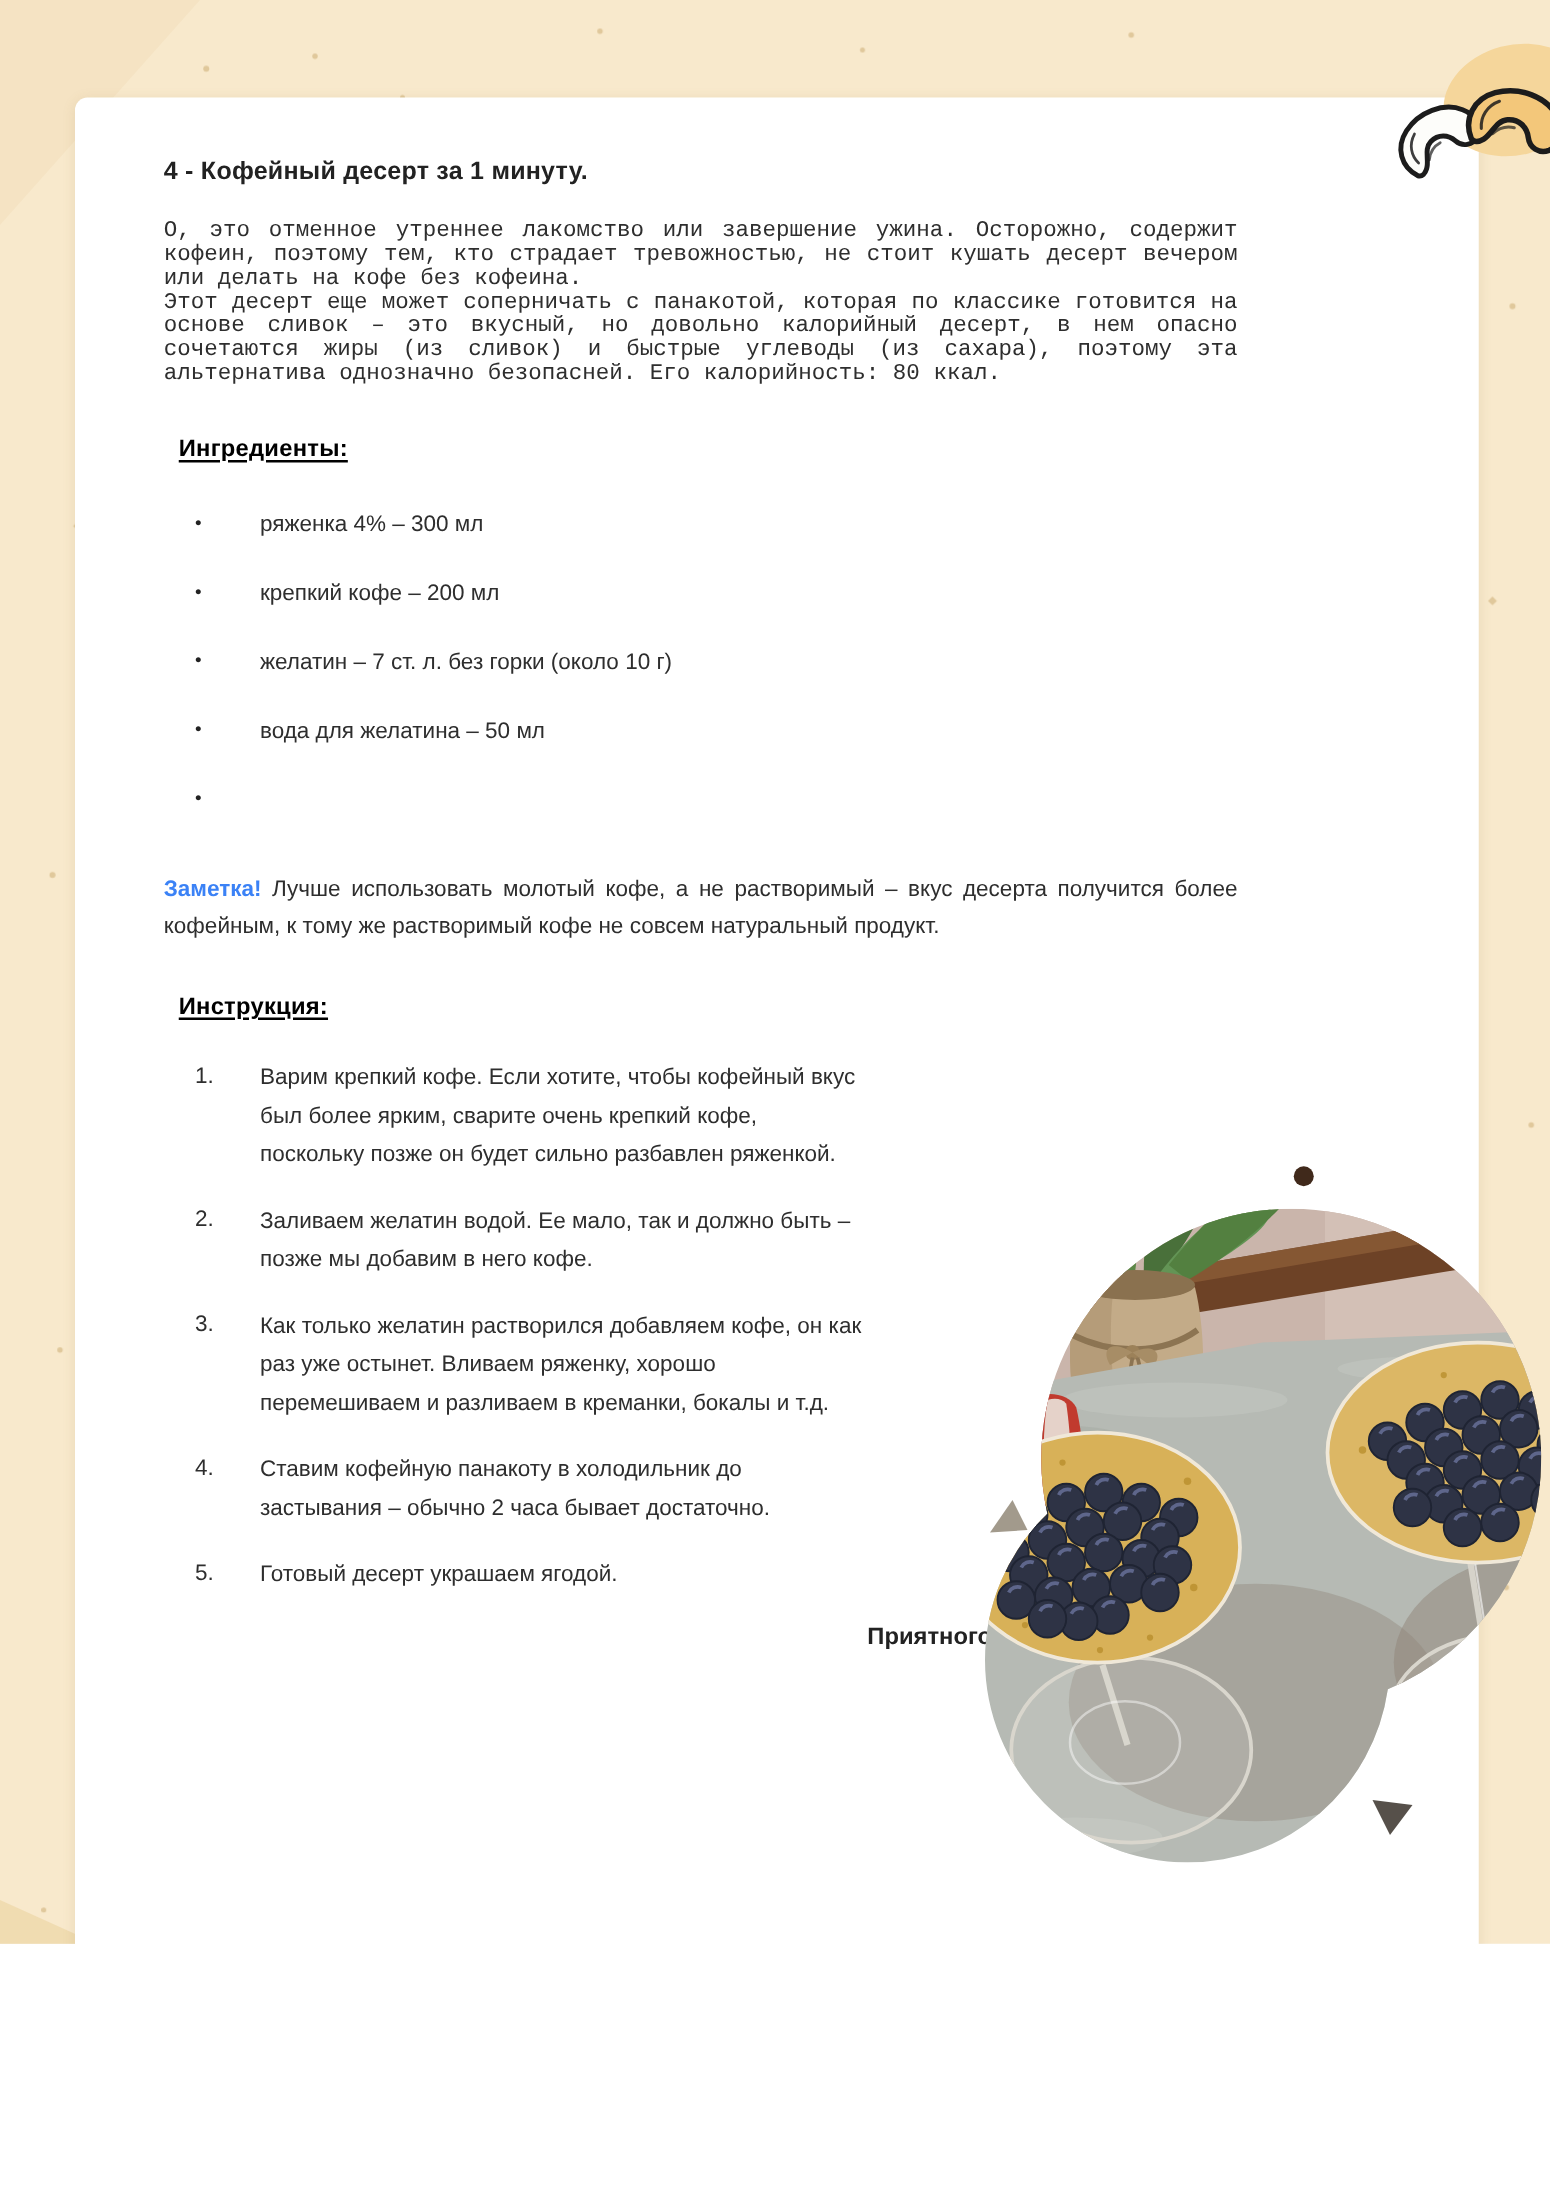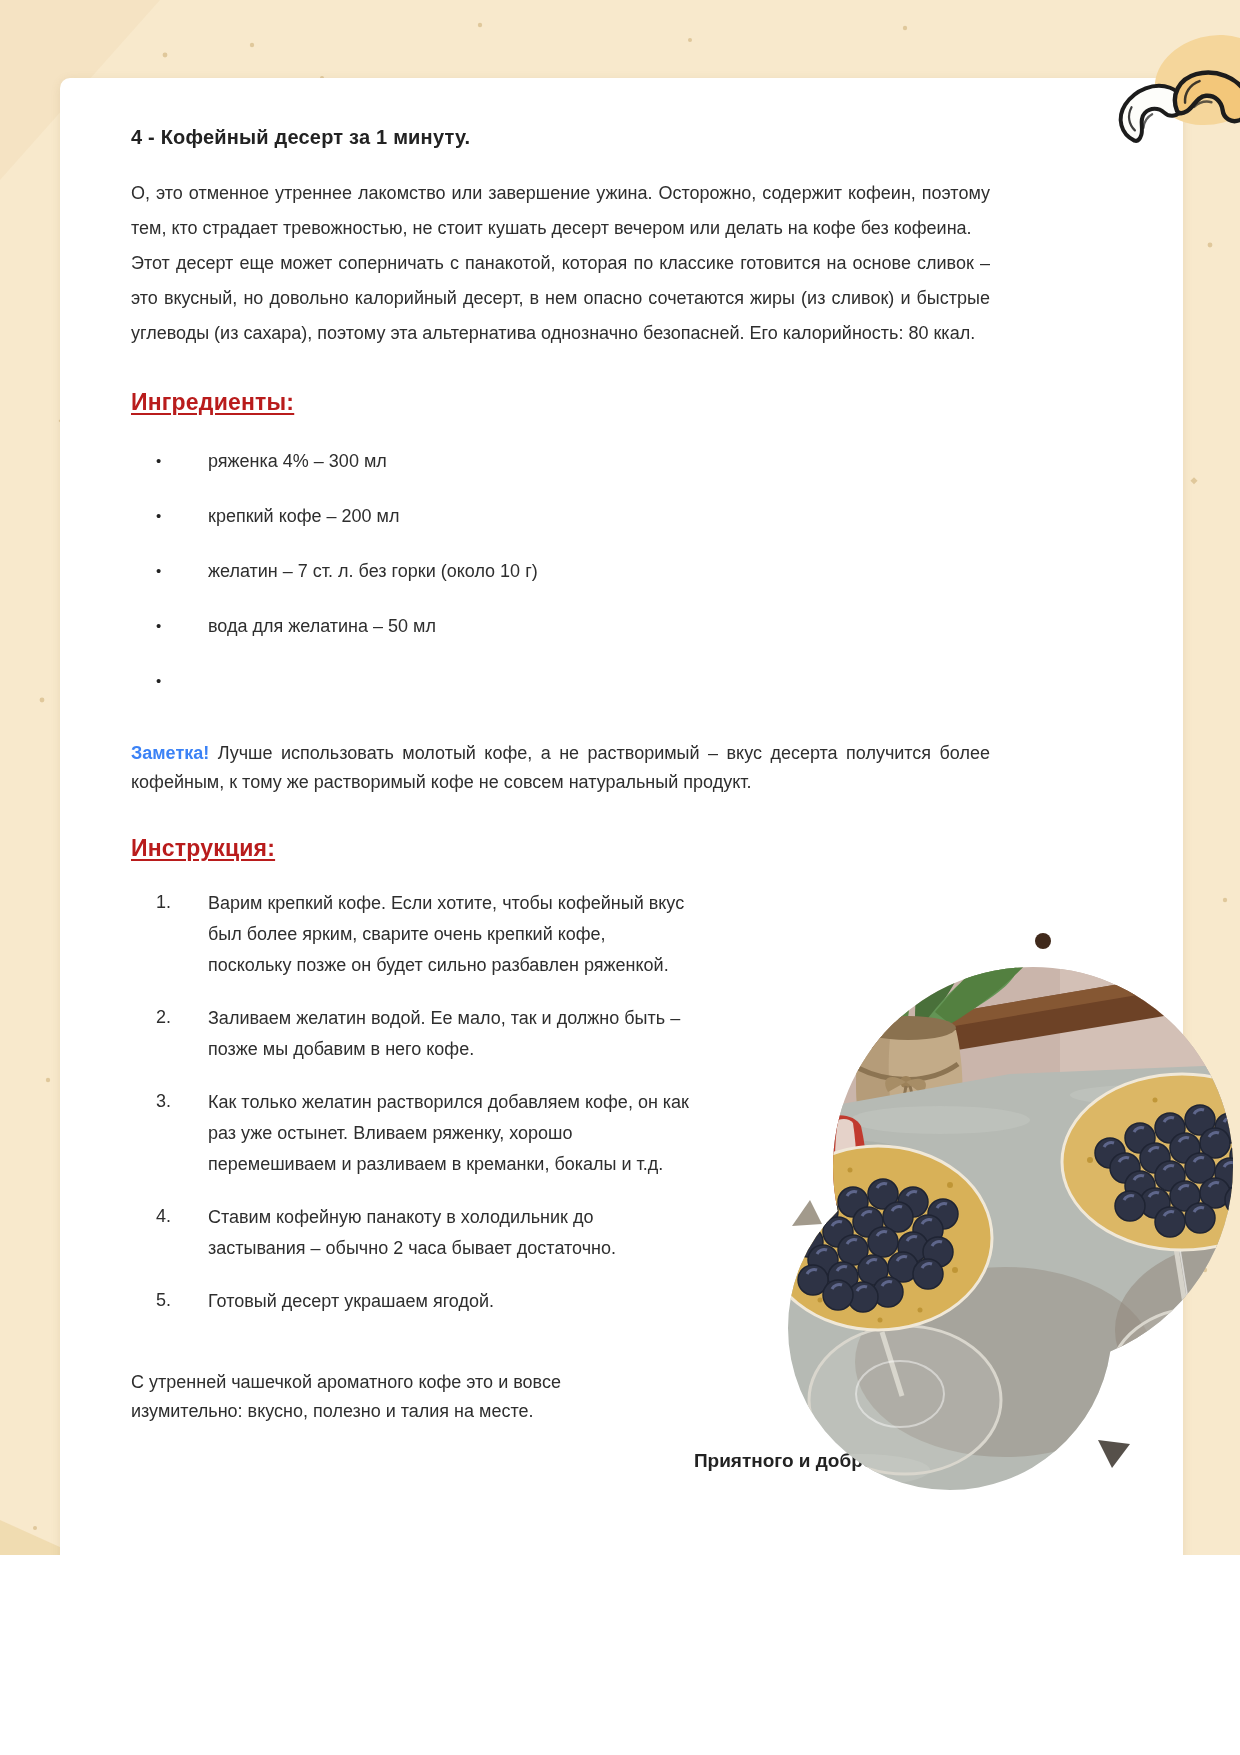--- a/index.html
+++ b/index.html
@@ -6,22 +6,22 @@
   body{width:1240px;height:1755px;font-family:"Liberation Sans",sans-serif;}
   .page{position:relative;width:1240px;height:1555px;background:#f8e9cc;overflow:hidden;}
   .bg-decor,.overlay-decor,.cashew-layer{position:absolute;left:0;top:0;width:1240px;height:1755px;pointer-events:none;}
   .bg-decor{z-index:0;}
   .card{position:absolute;left:60px;top:78px;width:1123px;height:1589px;background:#ffffff;border-radius:10px;
         box-shadow:0 2px 10px rgba(150,118,66,.15);z-index:1;box-sizing:border-box;
         padding:46px 193px 0 71px;color:#2e2e2e;}
   .overlay-decor{z-index:2;}
   .cashew-layer{z-index:3;}
   h1.title{font-size:20px;font-weight:700;color:#222;margin:0 0 26px 0;line-height:1.3;letter-spacing:.2px;}
-  p.intro{font-size:18px;line-height:35px;margin:0;text-align:justify;}
-  h2.section-heading{font-size:23px;font-weight:700;color:#b91c1c;margin:38px 0 0 0;line-height:26px;
+  p.intro{font-size:18px;line-height:19px;margin:0;text-align:justify;font-family:Liberation Mono, monospace;}
+  h2.section-heading{font-size:19px;font-weight:700;color:#000000;margin:38px 0 0 12px;line-height:26px;
         text-decoration:underline;text-decoration-thickness:2px;text-underline-offset:3px;letter-spacing:.2px;}
   ul.ingredients{list-style:none;margin:34px 0 0 0;padding:0 0 0 25px;}
   ul.ingredients li{display:flex;font-size:18px;line-height:24px;margin-bottom:31px;}
   ul.ingredients .bullet{flex:0 0 52px;font-size:15px;line-height:24px;color:#222;}
   p.note{font-size:18px;line-height:29px;margin:46px 0 0 0;text-align:justify;}
   p.note strong{font-weight:700;color:#3b82f6;}
   ol.steps{list-style:none;margin:27px 0 0 0;padding:0 0 0 25px;width:560px;box-sizing:border-box;}
   ol.steps li{display:flex;margin-bottom:22px;}
   ol.steps .num{flex:0 0 52px;font-size:18px;line-height:29px;}
   ol.steps .step-text{font-size:18px;line-height:31px;}
@@ -116,21 +116,20 @@
       <li>
           <span class="num">4.</span>
           <span class="step-text">Ставим кофейную панакоту в холодильник до застывания – обычно 2 часа бывает достаточно.</span>
         </li>
       <li>
           <span class="num">5.</span>
           <span class="step-text">Готовый десерт украшаем ягодой.</span>
         </li>
     </ol>
 
-    <p class="closing">С утренней чашечкой ароматного кофе это и вовсе изумительно: вкусно, полезно и талия на месте.</p>
     <p class="farewell">Приятного и доброго аппетита!</p>
   </div>
 
   <svg class="overlay-decor" viewBox="0 0 1240 1755">
     <defs>
       <clipPath id="blob">
         <circle cx="1033" cy="1167" r="200"></circle>
         <circle cx="950" cy="1328" r="162"></circle>
       </clipPath>
       <g id="berry">

